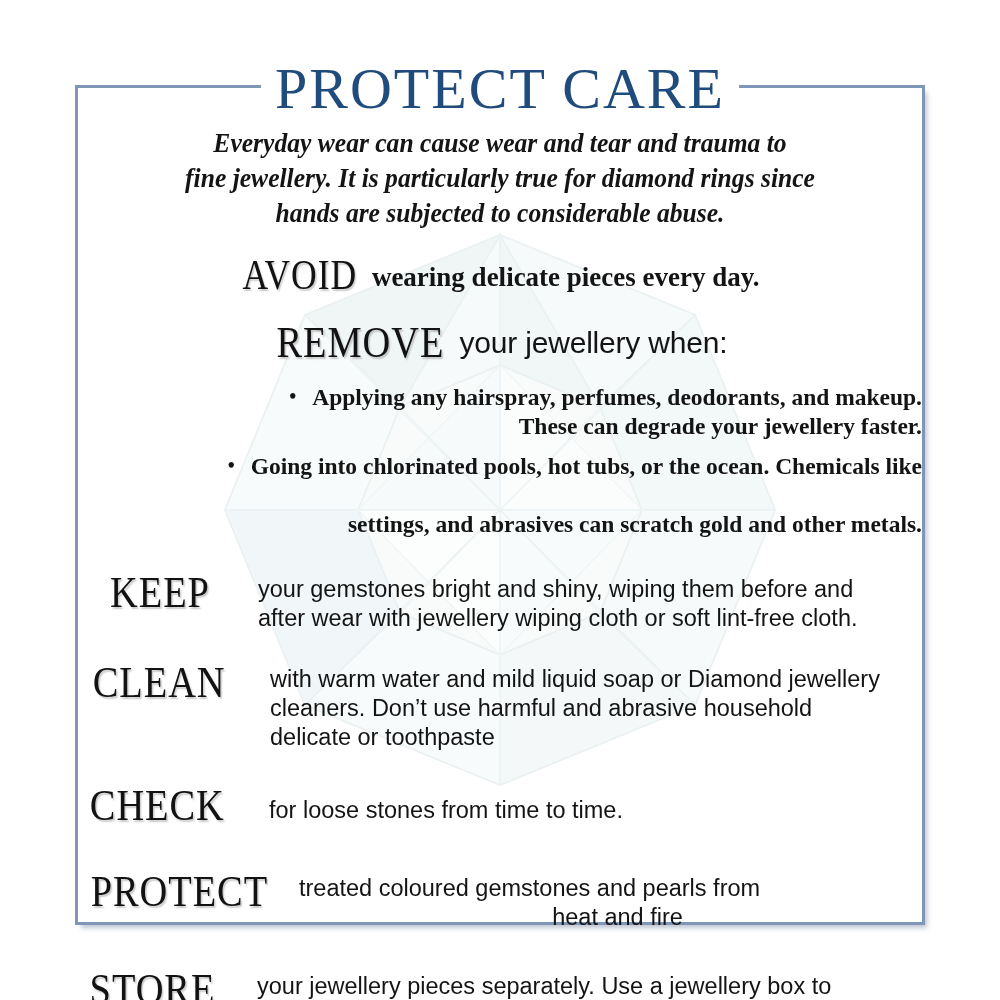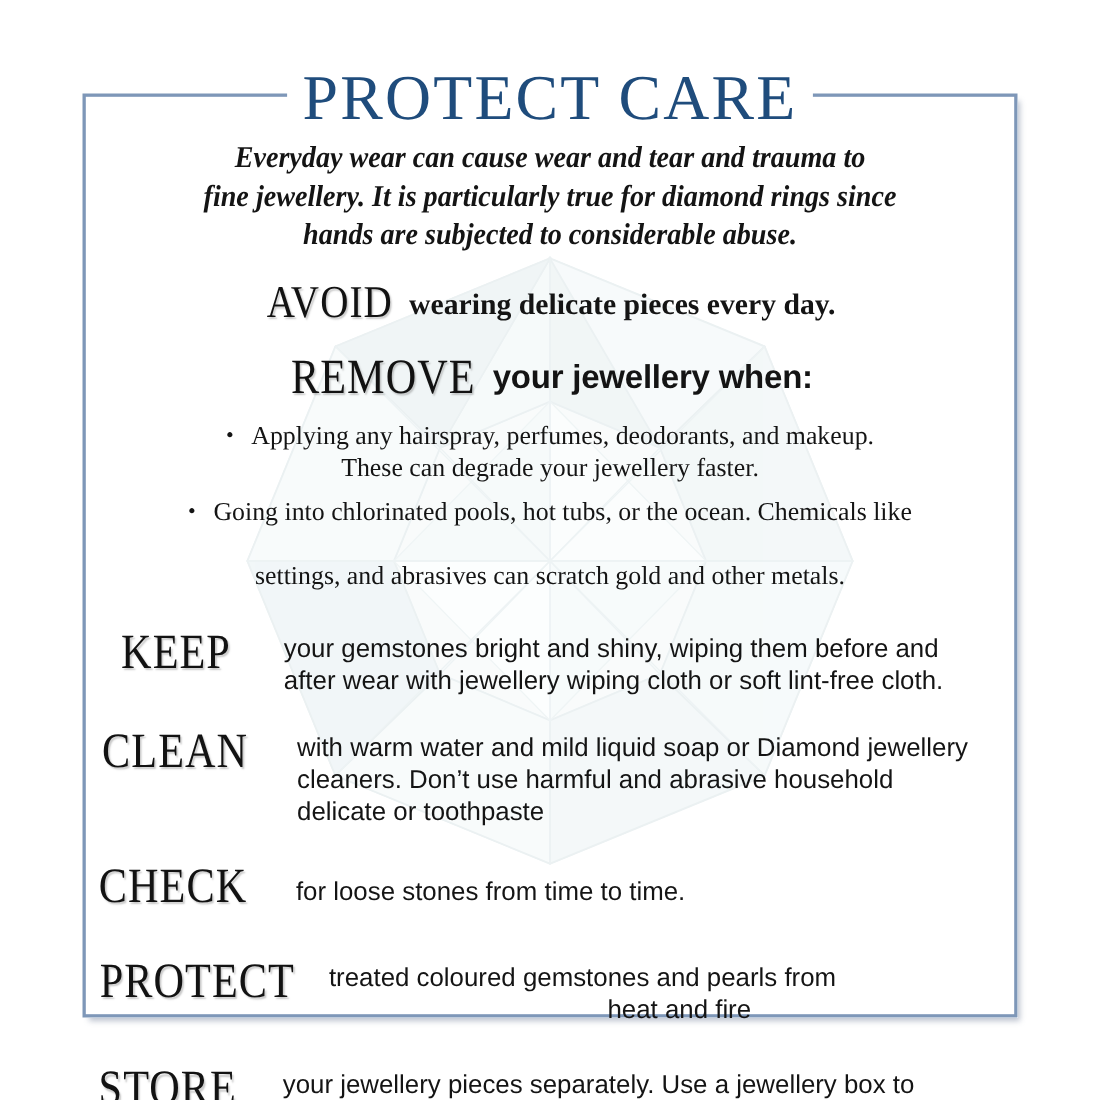--- a/index.html
+++ b/index.html
@@ -126,36 +126,37 @@
   
   .row-remove {
     margin-top: 22px;
     text-align: center;
     white-space: nowrap;
   }
   .row-remove .kw { font-size: 40px; vertical-align: -3px; }
   .row-remove .rest {
     font-family: "Liberation Sans", "DejaVu Sans", sans-serif;
     font-size: 30px;
-    font-weight: 700;
+    font-weight: 400;
     letter-spacing: -0.2px;
     margin-left: 12px;
   }
 
   
   .bullets {
     margin-top: 16px;
     font-family: "Liberation Serif", "DejaVu Serif", serif;
     font-size: 23.5px;
     line-height: 29px;
   }
   .bullet-item {
     display: block;
-    text-align: center;
+    text-align: right;
     margin-bottom: 6px;
+    font-weight: bold;
   }
   .bullet-item .dot {
     display: inline-block;
     margin-right: 16px;
     vertical-align: 2px;
     font-size: 20px;
   }
   .bullet-body {
     display: inline;
   }

